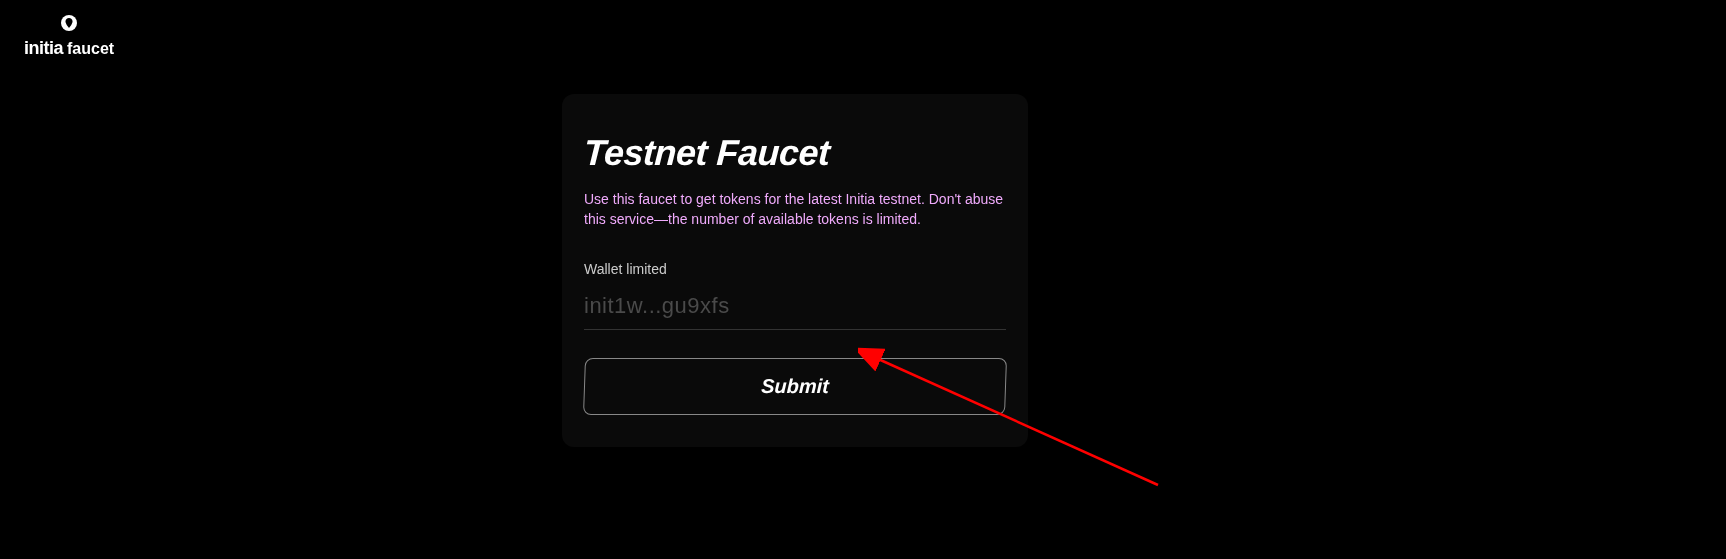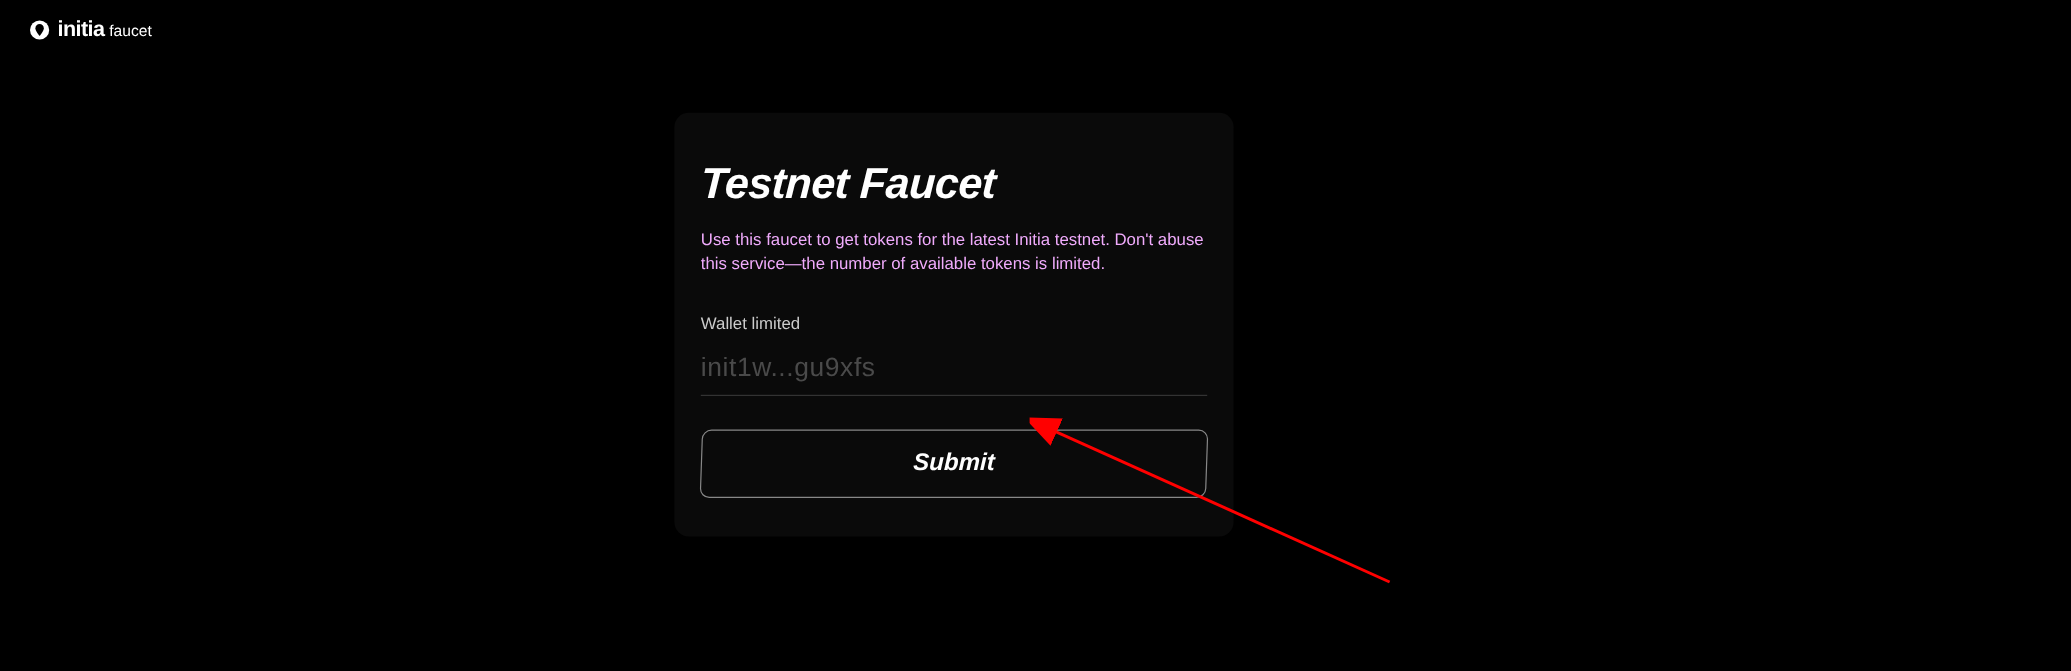--- a/index.html
+++ b/index.html
@@ -17,20 +17,21 @@
       overflow: hidden;
     }
     
     .header {
       position: absolute;
       top: 14px;
       left: 24px;
       display: flex;
       align-items: center;
       gap: 6px;
+      flex-direction: column;
     }
     
     .logo-icon {
       width: 18px;
       height: 18px;
       display: flex;
       align-items: center;
       justify-content: center;
     }
     
@@ -41,22 +42,22 @@
     }
     
     .logo-brand {
       font-weight: 700;
       font-size: 18px;
       letter-spacing: -0.5px;
       color: #ffffff;
     }
     
     .logo-product {
-      font-weight: 400;
-      font-size: 13px;
+      font-weight: 700;
+      font-size: 16px;
       letter-spacing: 0px;
       color: #ffffff;
     }
     
     .card {
       position: absolute;
       top: 94px;
       left: 562px;
       width: 466px;
       background-color: #0a0a0a;

